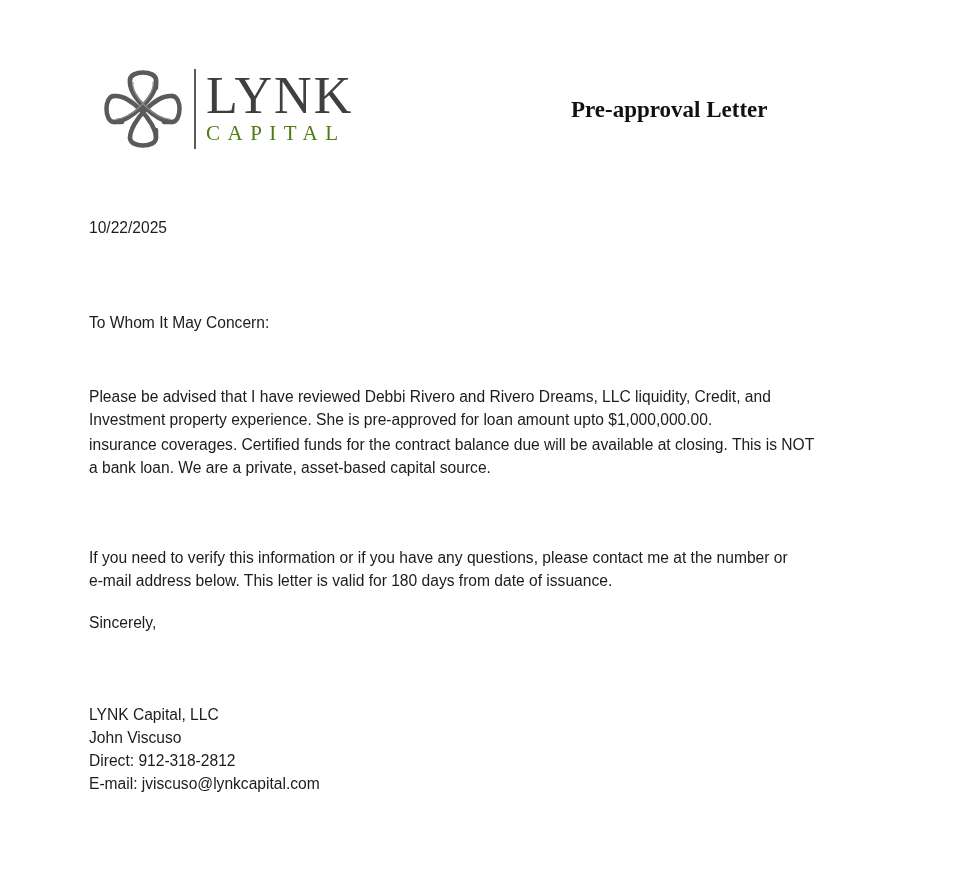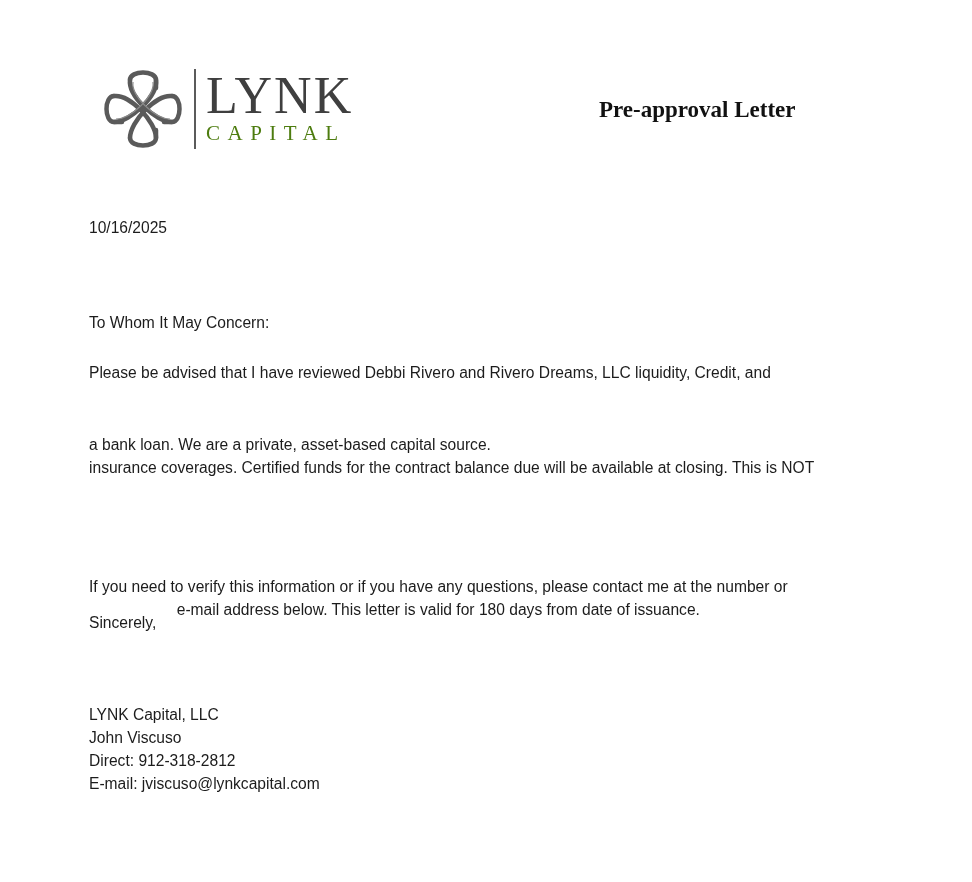--- a/index.html
+++ b/index.html
@@ -65,37 +65,36 @@
     
     .doc-title {
       position: absolute;
       left: 571px;
       top: 97px;
       font-family: "Liberation Serif", "DejaVu Serif", serif;
       font-weight: bold;
       font-size: 23px;
       color: #111111;
       white-space: nowrap;
-      margin-left: 28px;
     }
     
     .text {
       position: absolute;
       left: 89px;
       font-size: 15.6px;
       line-height: 23px;
       color: #1c1c1c;
       white-space: nowrap;
     }
     .date { top: 216px; }
     .salutation { top: 291px; margin-top: 20px; }
     .para { }
-    .p1 { top: 361px; }
+    .p1 { top: 385px; }
     .p2 { top: 433px; }
-    .p3 { top: 575px; text-align: center; }
+    .p3 { top: 546px; }
     .closing { top: 611px; }
     .sig { top: 703px; }
     .line { display: block; }
   </style>
 </head>
 <body>
 
 <div class="page">
 
   <div class="logo">
@@ -117,31 +116,32 @@
     </svg>
     <div class="logo-divider"></div>
     <div class="logo-text">
       <span class="logo-name">LYNK</span>
       <span class="logo-sub">CAPITAL</span>
     </div>
   </div>
 
   <div class="doc-title">Pre-approval Letter</div>
 
-  <div class="text date">10/16/2025</div>
+  <div class="text date">10/22/2025</div>
 
   <div class="text salutation">To Whom It May Concern:</div>
 
   <div class="text para p1">
     <span class="line">Please be advised that I have reviewed Debbi Rivero and Rivero Dreams, LLC liquidity, Credit, and</span>
+    <span class="line">Investment property experience. She is pre-approved for loan amount upto $1,000,000.00.</span>
   </div>
 
   <div class="text para p2">
+    <span class="line">insurance coverages. Certified funds for the contract balance due will be available at closing. This is NOT</span>
     <span class="line">a bank loan. We are a private, asset-based capital source.</span>
-    <span class="line">insurance coverages. Certified funds for the contract balance due will be available at closing. This is NOT</span>
   </div>
 
   <div class="text para p3">
     <span class="line">If you need to verify this information or if you have any questions, please contact me at the number or</span>
     <span class="line">e-mail address below. This letter is valid for 180 days from date of issuance.</span>
   </div>
 
   <div class="text closing">Sincerely,</div>
 
   <div class="text sig">

